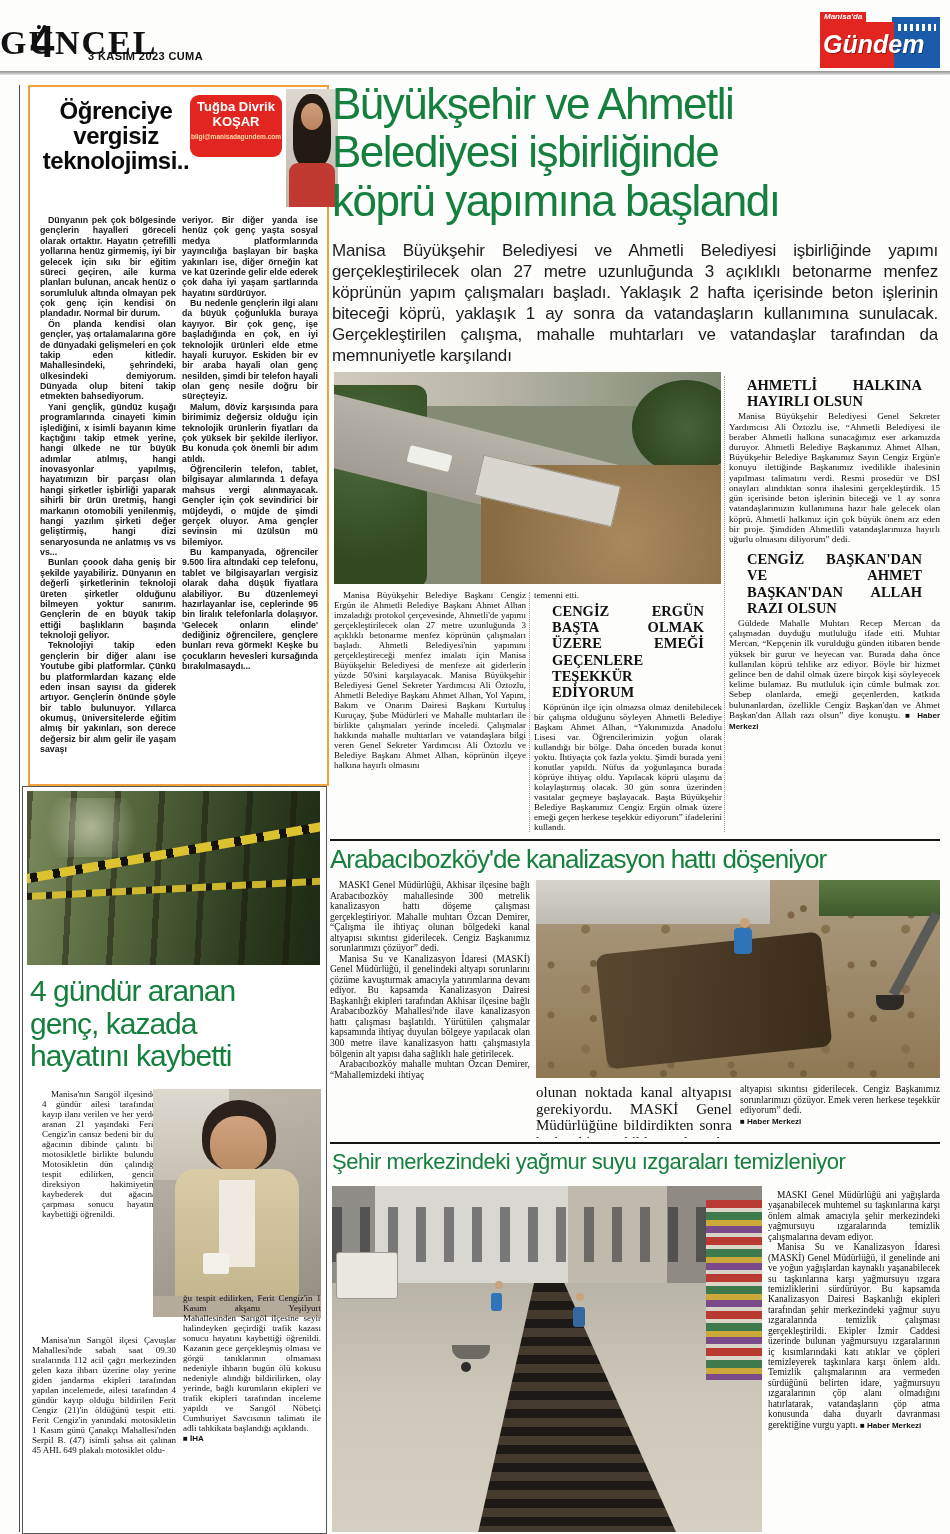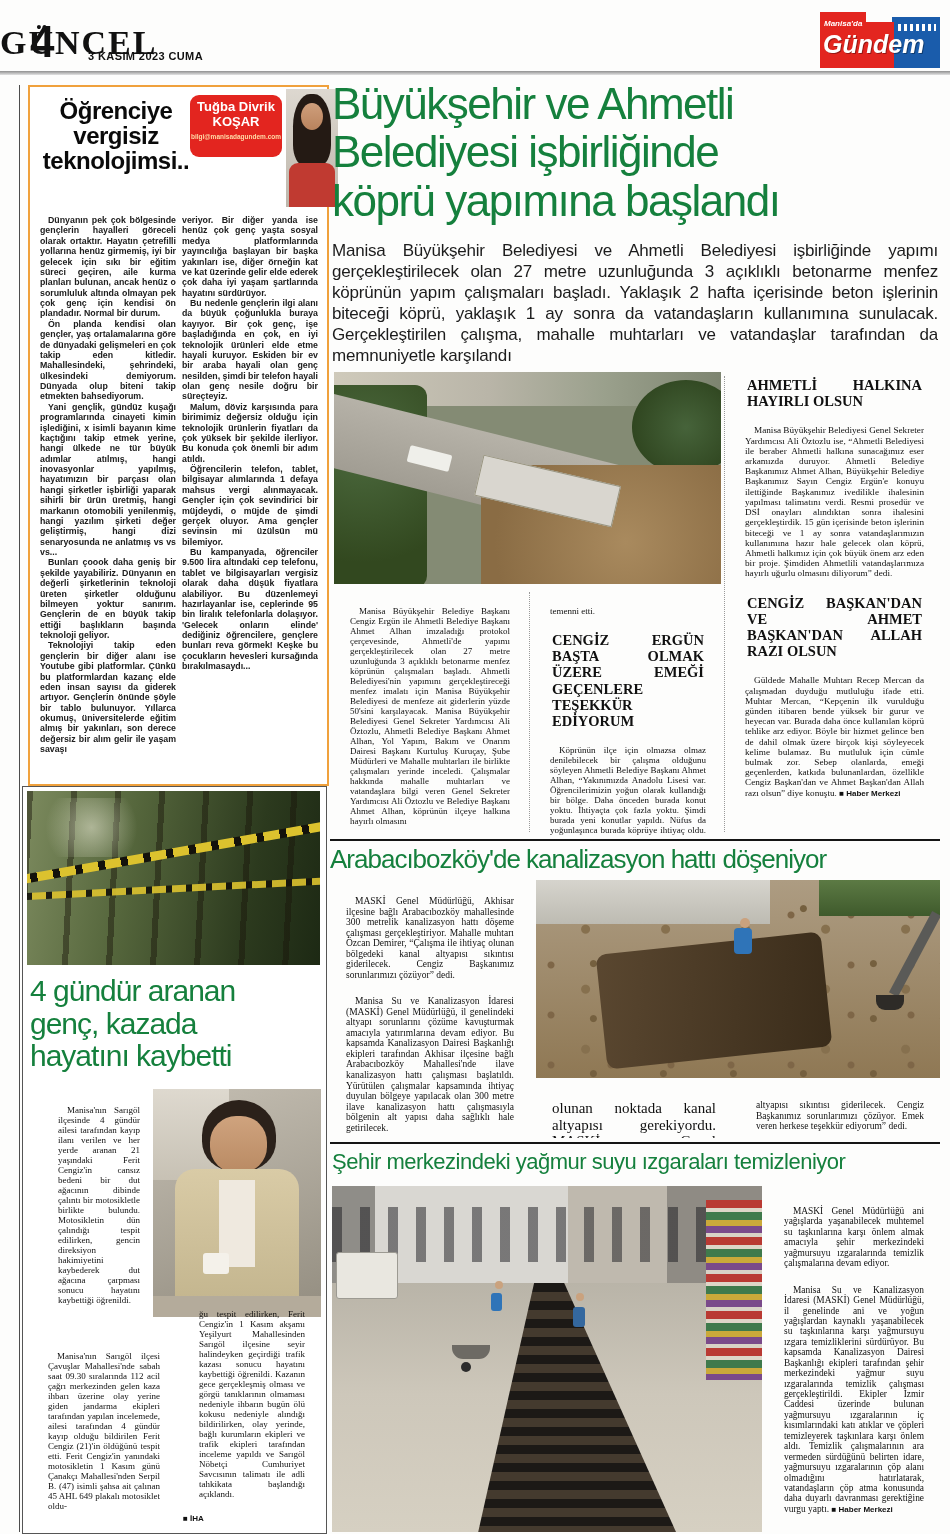--- a/index.html
+++ b/index.html
@@ -10,31 +10,31 @@
   .pagenum{font-family:"Liberation Sans",sans-serif;font-weight:bold;font-size:44px;line-height:1;}
   .dateline{font-family:"Liberation Sans",sans-serif;font-weight:bold;font-size:11px;letter-spacing:.4px;}
   .section-title{font-family:"Liberation Serif",serif;font-weight:bold;font-size:34px;letter-spacing:2px;text-align:left;}
   .head-rule{background:linear-gradient(180deg,#8f8f8f,#e3e3e3);}
   
   .logo-red{background:#e3251f;}
   .logo-blue{background:#1a5cab;}
   .logo-main{font-family:"Liberation Sans",sans-serif;font-style:italic;font-weight:bold;
              font-size:25px;color:#fff;text-shadow:1px 1px 0 rgba(0,0,0,.35);line-height:1;}
   .logo-tab{font-family:"Liberation Sans",sans-serif;font-style:italic;font-weight:bold;
-            font-size:8px;color:#fff;background:#e3251f;padding:8px 4px;line-height:1.1;}
+            font-size:8px;color:#fff;background:#e3251f;padding:1px 4px;line-height:1.1;}
   
   .hl{font-family:"Liberation Sans",sans-serif;font-weight:normal;color:#15803d;font-stretch:condensed;}
   .hl-main{font-size:44px;line-height:1.1;letter-spacing:-1.5px;}
   .hl-sewer{font-size:26px;letter-spacing:-1px;line-height:1.05;}
   .hl-drain{font-size:22px;letter-spacing:-.5px;line-height:1.05;}
   .hl-acc{font-size:30px;line-height:1.09;letter-spacing:-1px;}
   .lede{font-family:"Liberation Sans",sans-serif;font-size:17px;line-height:1.24;color:#1c1c1c;text-align:justify;letter-spacing:-.2px;}
   
   .serif-col{font-size:9px;line-height:1.11;text-align:justify;overflow:hidden;color:#101010;}
-  .serif-col p{margin:16px;text-indent:9px;}
+  .serif-col p{margin:0;text-indent:9px;}
   .serif-col p.noind{text-indent:0;}
   .subhead{font-weight:bold;font-size:13px;line-height:1.12;margin:3px 18px 2px;text-indent:0;font-family:"Liberation Serif",serif;}
   .subhead.big{font-size:14.5px;}
   .credit{font-family:"Liberation Sans",sans-serif;font-weight:bold;font-size:8px;}
   .credit.blk{display:block;text-indent:0;margin-top:2px;}
   .sans-col{font-family:"Liberation Sans",sans-serif;font-weight:bold;font-size:8.8px;line-height:1.18;
             text-align:justify;color:#202020;overflow:hidden;}
   .sans-col p{margin:0;text-indent:8px;}
   .col-title{font-family:"Liberation Sans",sans-serif;font-weight:bold;font-size:24px;line-height:1.04;
              letter-spacing:-.5px;text-align:center;color:#0a0a0a;}

